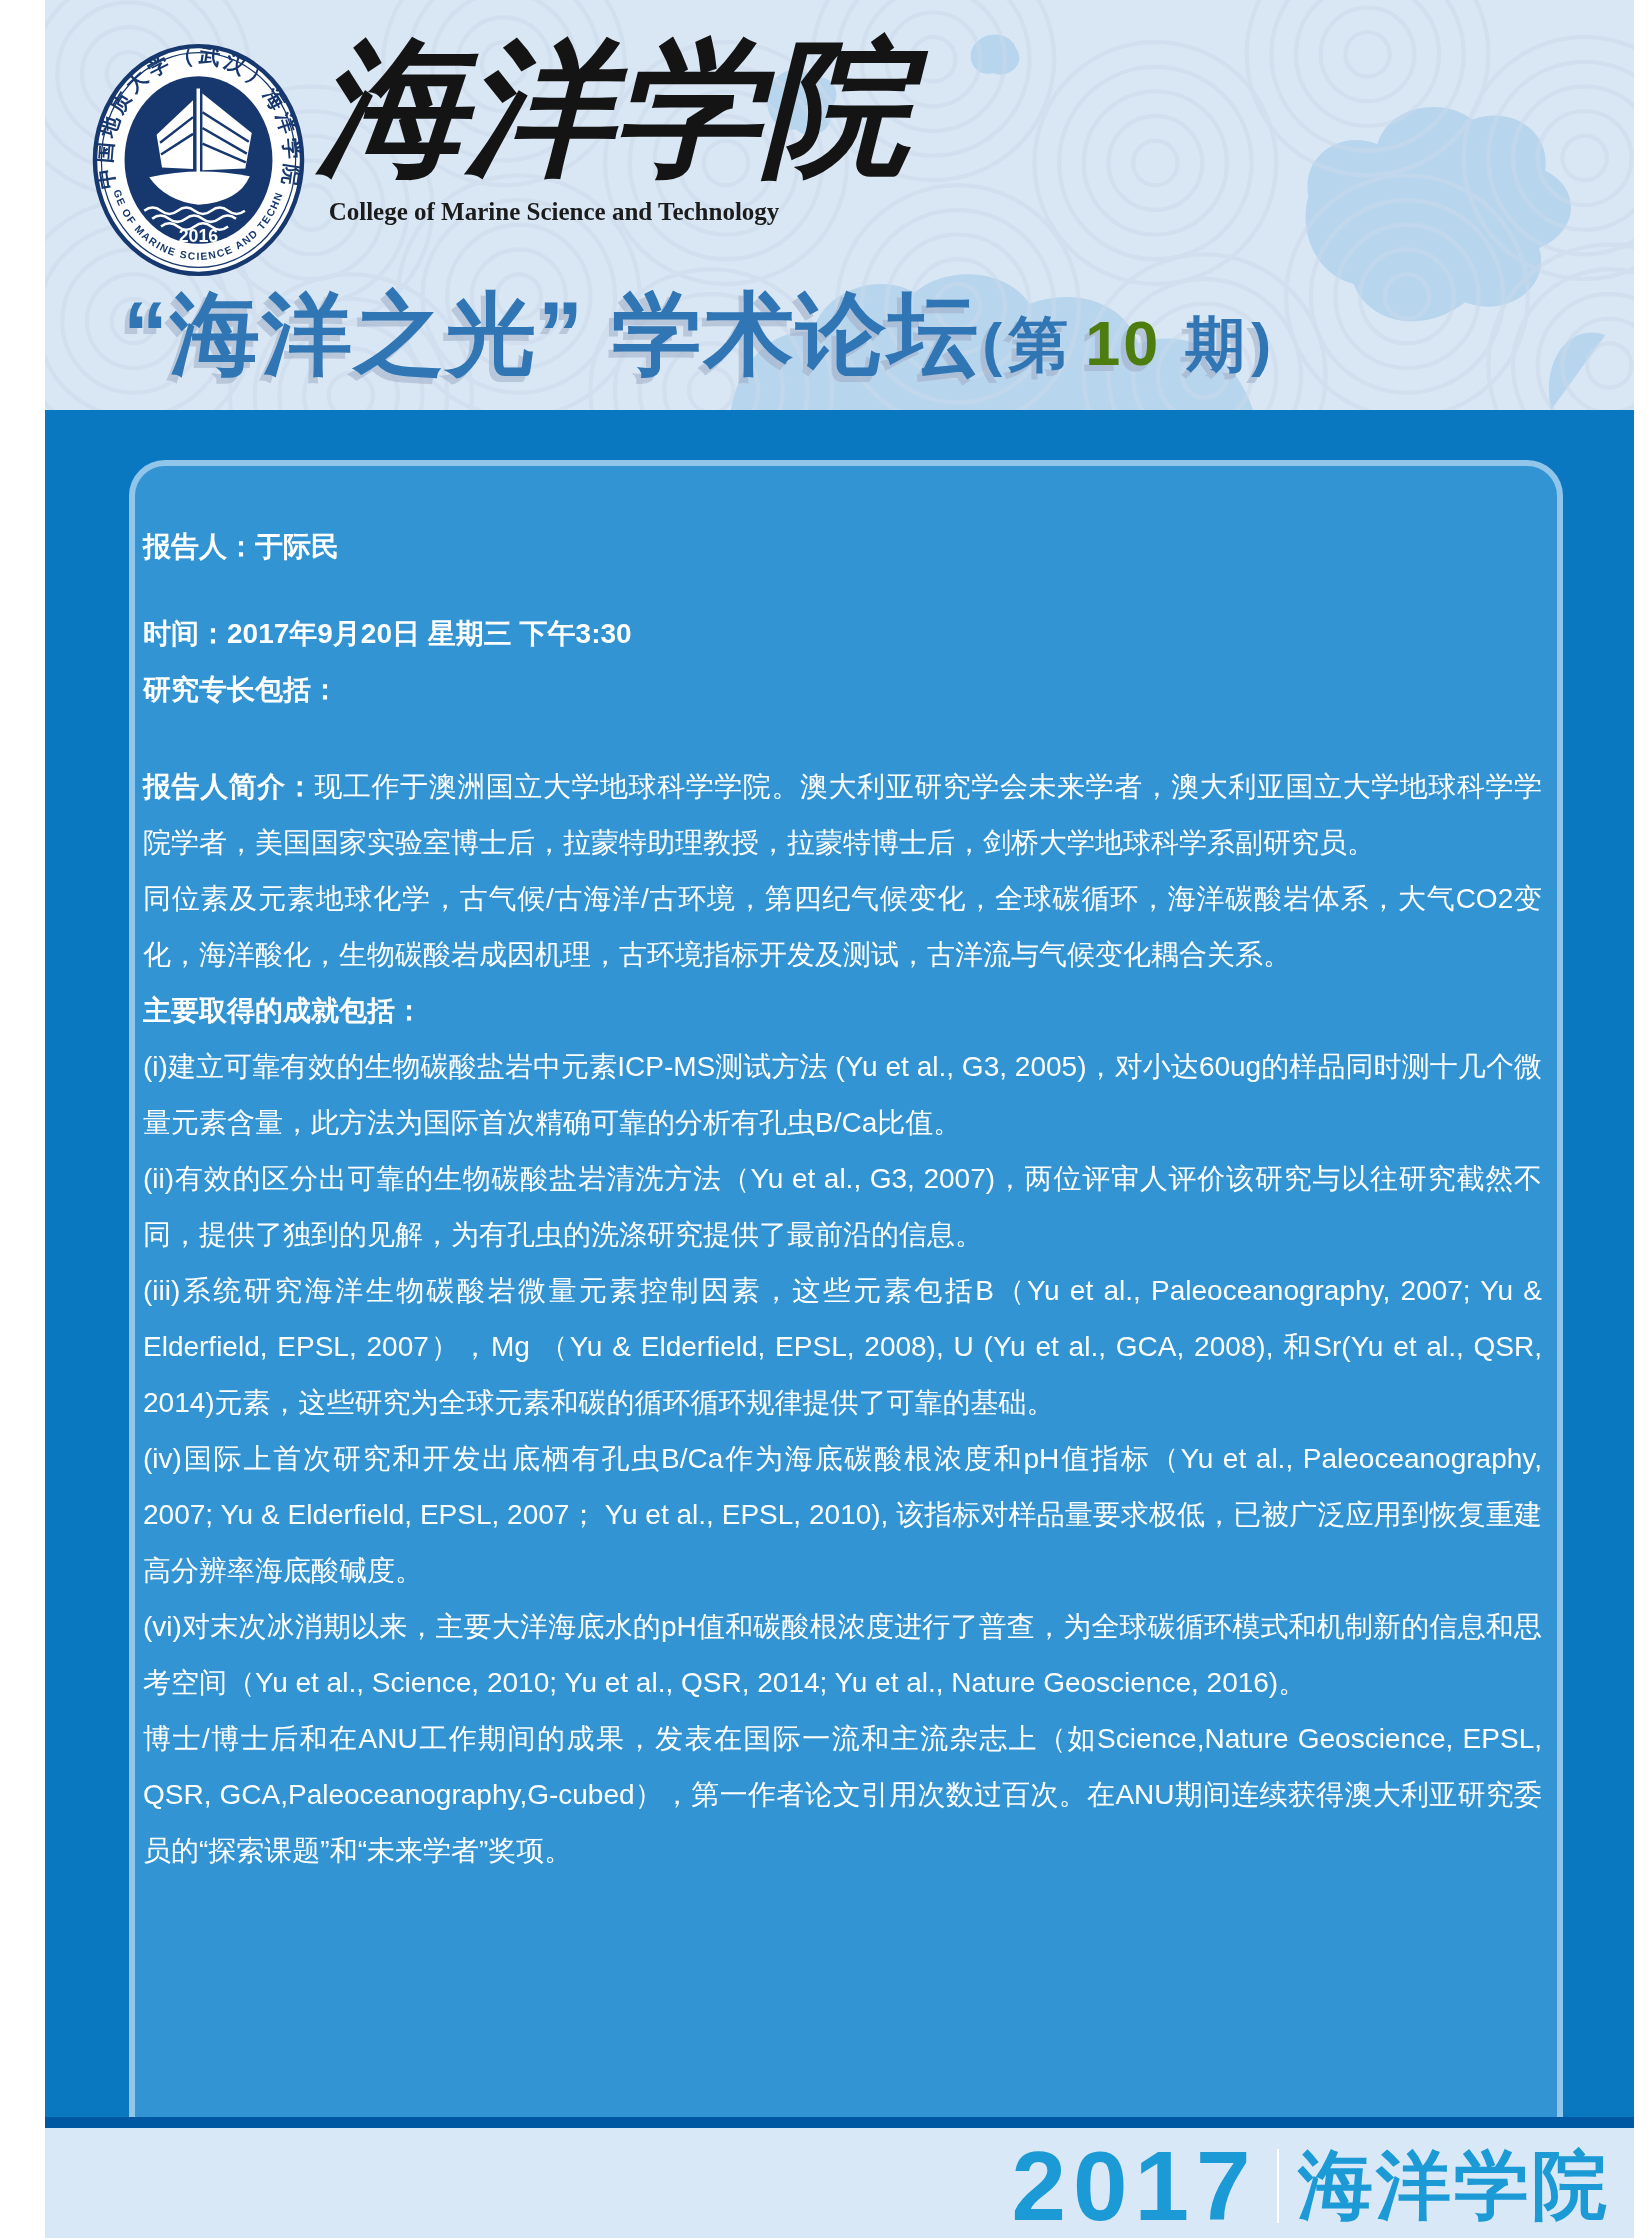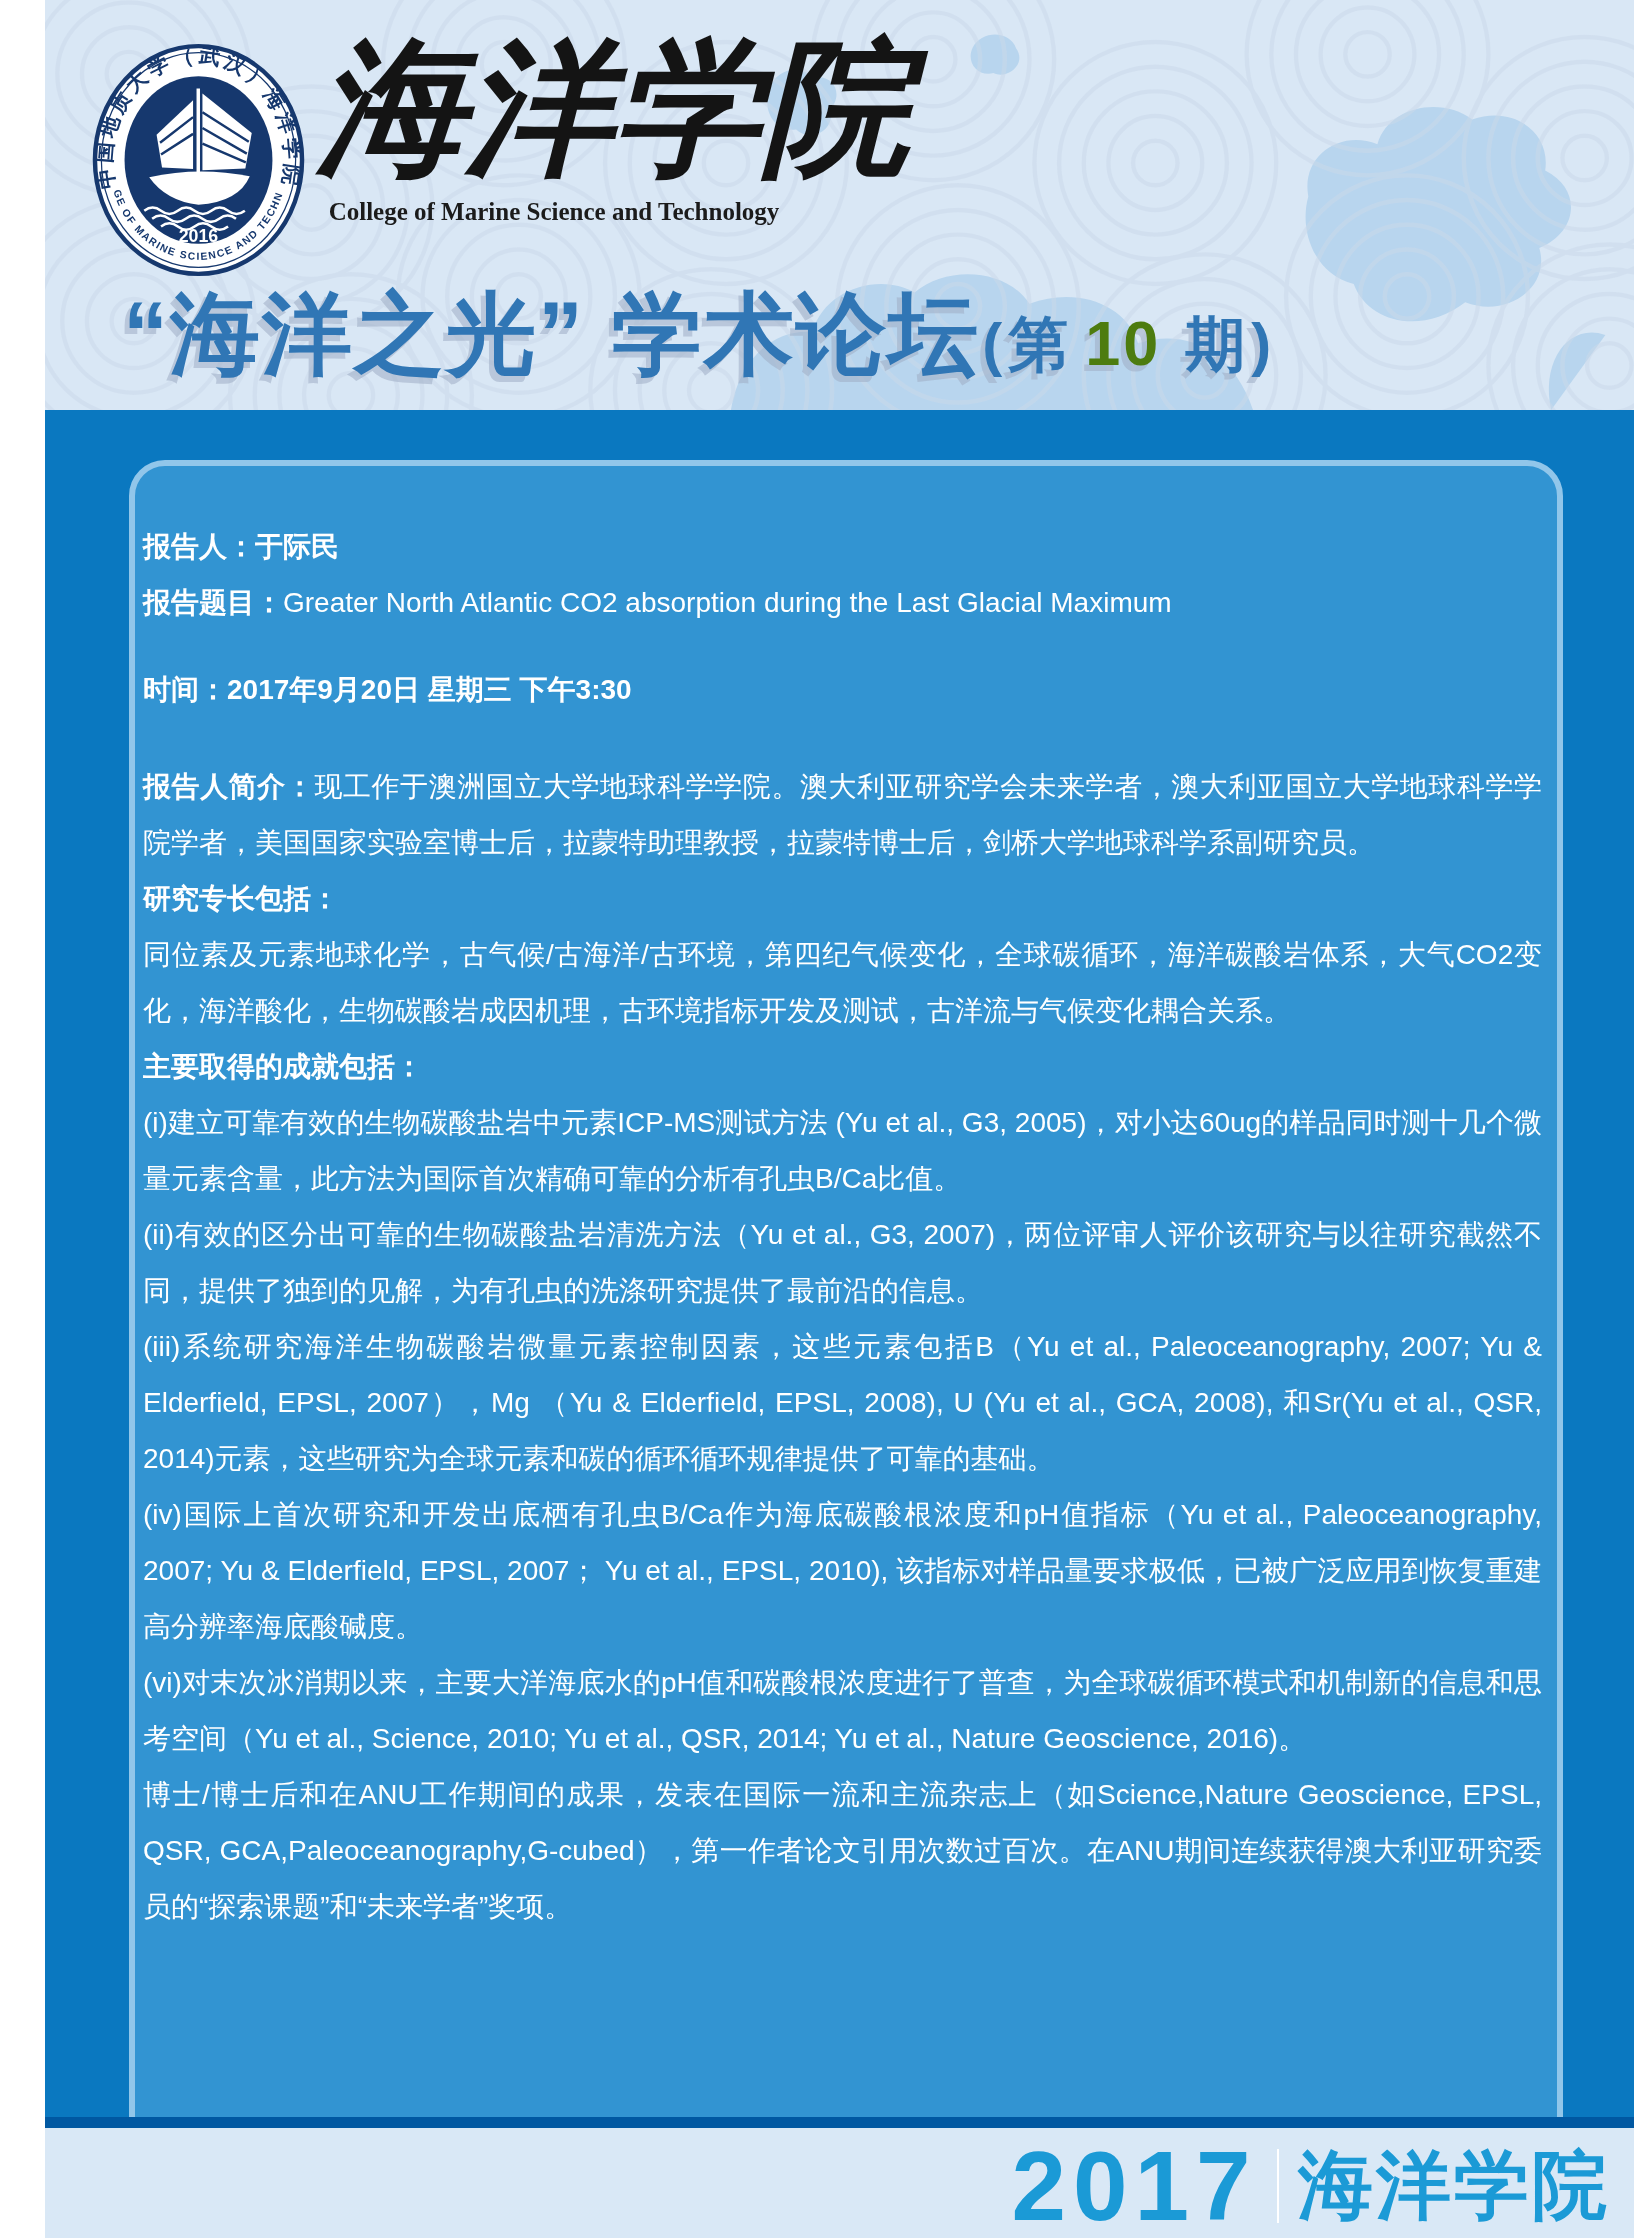--- a/index.html
+++ b/index.html
@@ -190,24 +190,23 @@
     <div class="forum-title">
       <span class="t-main">“海洋之光” 学术论坛</span>
       <span class="t-issue">(第</span><span class="t-num">10</span><span class="t-issue">期)</span>
     </div>
   </div>
 
   <div class="panel">
     <div class="panel-inner">
       <div class="panel-content" id="panel-content">
           <p class="pline"><strong>报告人：</strong><span class="bold">于际民</span></p>
-          <p class="pline"><strong>报告题目：</strong><span>Greater North Atlantic CO2 absorption during the Last Glacial Maximum</span></p>
           <p class="pline gap-medium"><strong>时间：</strong><span class="bold">2017年9月20日 星期三 下午3:30</span></p>
+          <p class="pline"><strong>研究专长包括：</strong></p>
           <p class="pline gap-large"><strong>报告人简介：</strong><span>现工作于澳洲国立大学地球科学学院。澳大利亚研究学会未来学者，澳大利亚国立大学地球科学学院学者，美国国家实验室博士后，拉蒙特助理教授，拉蒙特博士后，剑桥大学地球科学系副研究员。</span></p>
-          <p class="pline"><strong>研究专长包括：</strong></p>
           <p class="pline"><span> 同位素及元素地球化学，古气候/古海洋/古环境，第四纪气候变化，全球碳循环，海洋碳酸岩体系，大气CO2变化，海洋酸化，生物碳酸岩成因机理，古环境指标开发及测试，古洋流与气候变化耦合关系。</span></p>
           <p class="pline"><strong>主要取得的成就包括：</strong></p>
           <p class="pline"><span>(i)建立可靠有效的生物碳酸盐岩中元素ICP-MS测试方法 (Yu et al., G3, 2005)，对小达60ug的样品同时测十几个微量元素含量，此方法为国际首次精确可靠的分析有孔虫B/Ca比值。</span></p>
           <p class="pline"><span>(ii)有效的区分出可靠的生物碳酸盐岩清洗方法（Yu et al., G3, 2007)，两位评审人评价该研究与以往研究截然不同，提供了独到的见解，为有孔虫的洗涤研究提供了最前沿的信息。</span></p>
           <p class="pline"><span>(iii)系统研究海洋生物碳酸岩微量元素控制因素，这些元素包括B（Yu et al., Paleoceanography, 2007; Yu &amp; Elderfield, EPSL, 2007），Mg （Yu &amp; Elderfield, EPSL, 2008), U (Yu et al., GCA, 2008), 和Sr(Yu et al., QSR, 2014)元素，这些研究为全球元素和碳的循环循环规律提供了可靠的基础。</span></p>
           <p class="pline"><span>(iv)国际上首次研究和开发出底栖有孔虫B/Ca作为海底碳酸根浓度和pH值指标（Yu et al., Paleoceanography, 2007; Yu &amp; Elderfield, EPSL, 2007； Yu et al., EPSL, 2010), 该指标对样品量要求极低，已被广泛应用到恢复重建高分辨率海底酸碱度。</span></p>
           <p class="pline"><span>(vi)对末次冰消期以来，主要大洋海底水的pH值和碳酸根浓度进行了普查，为全球碳循环模式和机制新的信息和思考空间（Yu et al., Science, 2010; Yu et al., QSR, 2014; Yu et al., Nature Geoscience, 2016)。</span></p>
           <p class="pline"><span>博士/博士后和在ANU工作期间的成果，发表在国际一流和主流杂志上（如Science,Nature Geoscience, EPSL, QSR, GCA,Paleoceanography,G-cubed），第一作者论文引用次数过百次。在ANU期间连续获得澳大利亚研究委员的“探索课题”和“未来学者”奖项。</span></p>
         </div>
     </div>

